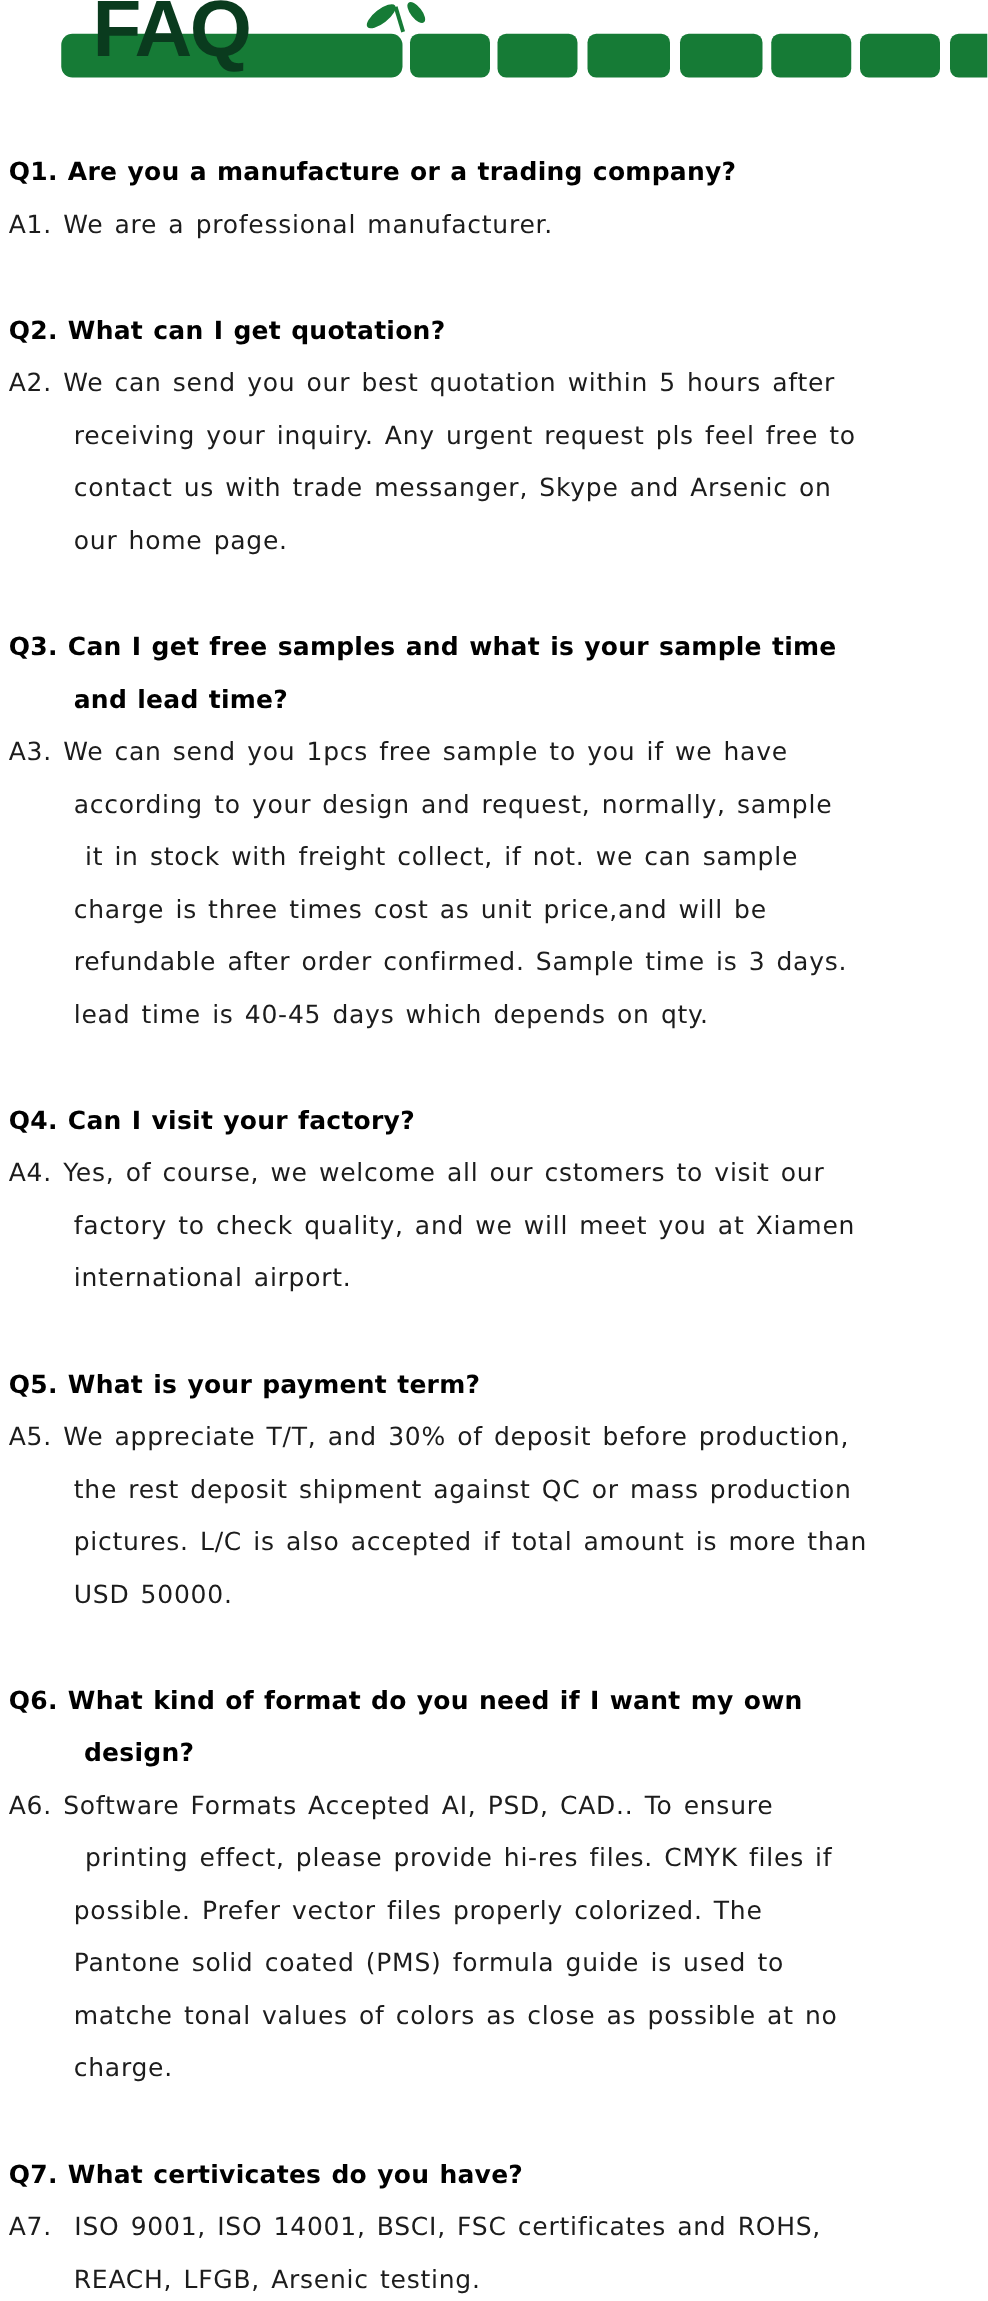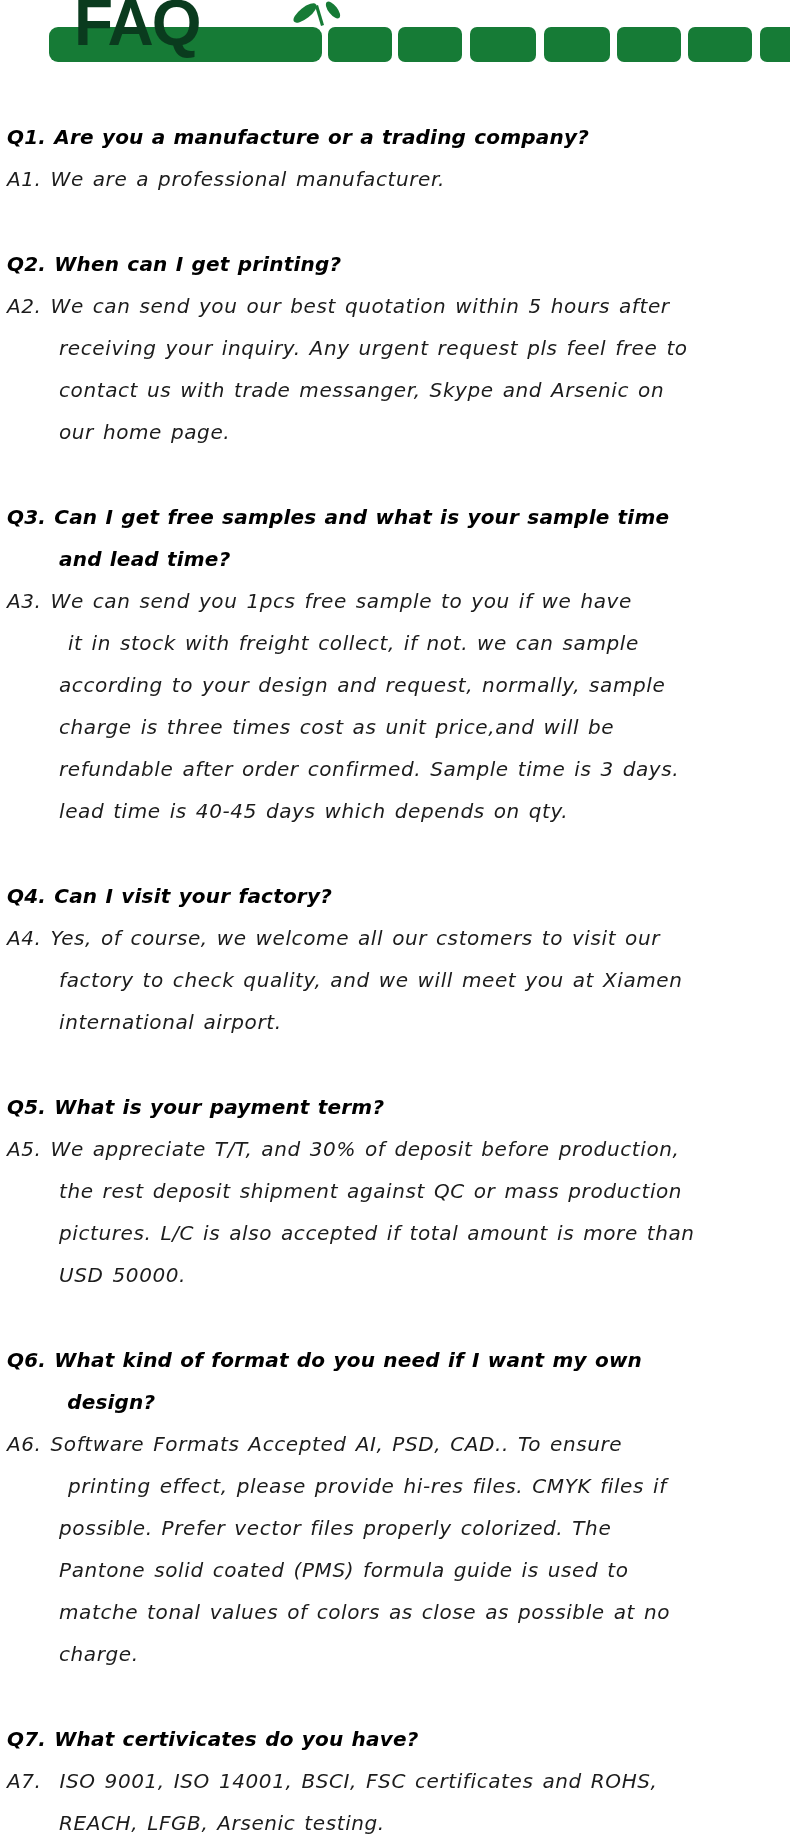--- a/index.html
+++ b/index.html
@@ -32,21 +32,20 @@
   }
   
   .faq-list {
     padding: 50px 0 0 7px;
   }
   .qa-block { margin-bottom: 43px; }
   .line {
     white-space: pre;
     line-height: 42px;
     font-size: 20px;
-    font-style: italic;
   }
   .q-line {
     font-weight: 700;
     color: #000000;
     letter-spacing: 0.2px;
     word-spacing: 1px;
   }
   .a-line {
     font-weight: 400;
     color: #1c1c1c;
@@ -89,39 +88,39 @@
       <div>
           <div class="line q-line">Q1. Are you a manufacture or a trading company?</div>
         </div>
       <div>
           <div class="line a-line">A1. We are a professional manufacturer.</div>
         </div>
     </section>
 
     <section class="qa-block">
       <div>
-          <div class="line q-line">Q2. When can I get printing?</div>
+          <div class="line q-line">Q2. What can I get quotation?</div>
         </div>
       <div>
           <div class="line a-line">A2. We can send you our best quotation within 5 hours after</div>
           <div class="line a-line cont">receiving your inquiry. Any urgent request pls feel free to</div>
           <div class="line a-line cont">contact us with trade messanger, Skype and Arsenic on</div>
           <div class="line a-line cont">our home page.</div>
         </div>
     </section>
 
     <section class="qa-block">
       <div>
           <div class="line q-line">Q3. Can I get free samples and what is your sample time</div>
           <div class="line q-line cont">and lead time?</div>
         </div>
       <div>
           <div class="line a-line">A3. We can send you 1pcs free sample to you if we have</div>
+          <div class="line a-line cont">according to your design and request, normally, sample</div>
           <div class="line a-line cont"> it in stock with freight collect, if not. we can sample</div>
-          <div class="line a-line cont">according to your design and request, normally, sample</div>
           <div class="line a-line cont">charge is three times cost as unit price,and will be</div>
           <div class="line a-line cont">refundable after order confirmed. Sample time is 3 days.</div>
           <div class="line a-line cont">lead time is 40-45 days which depends on qty.</div>
         </div>
     </section>
 
     <section class="qa-block">
       <div>
           <div class="line q-line">Q4. Can I visit your factory?</div>
         </div>

